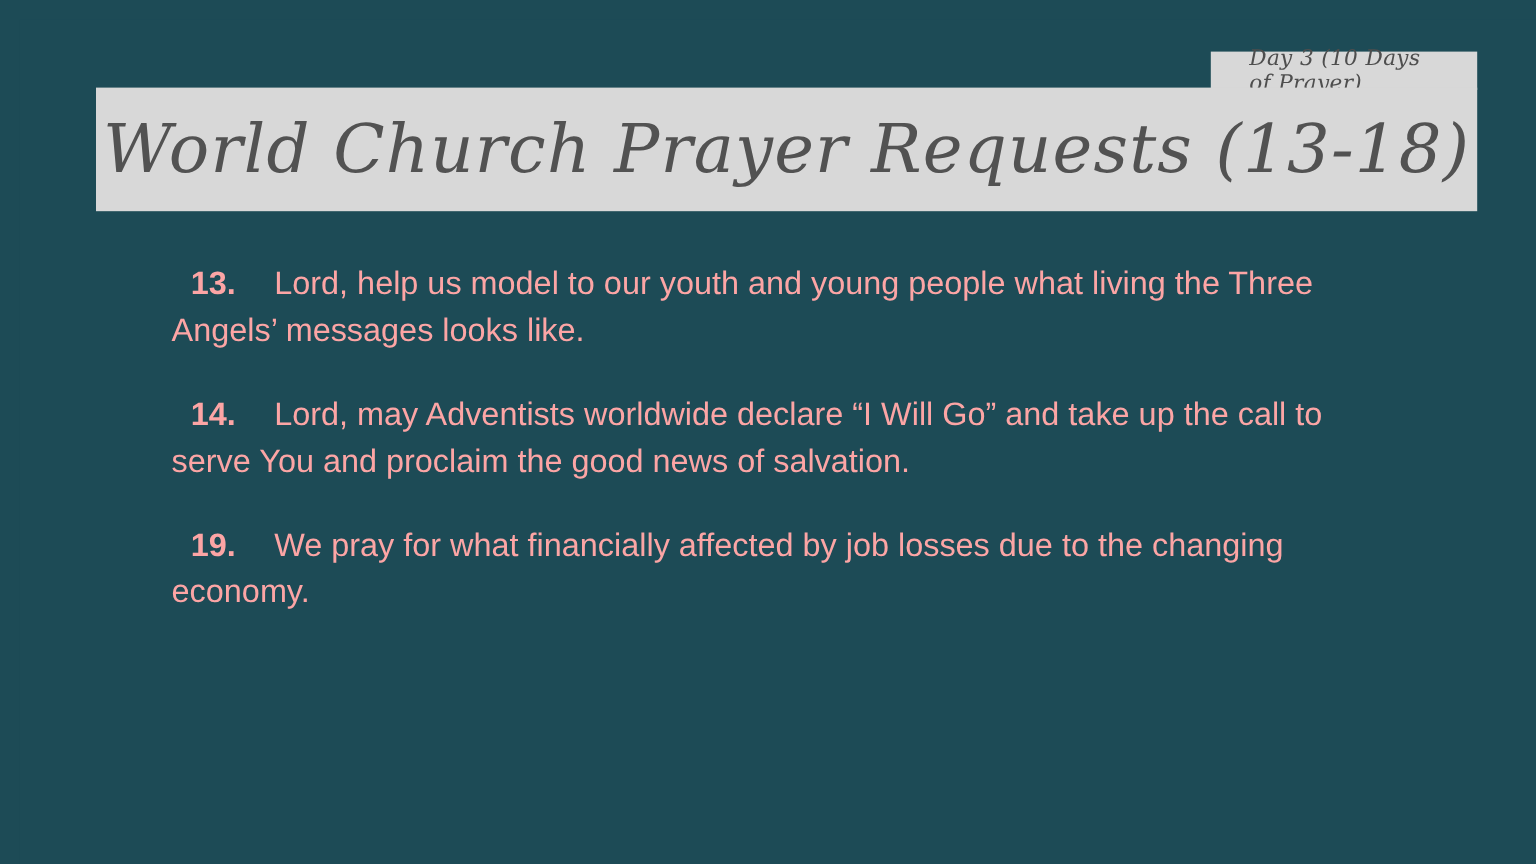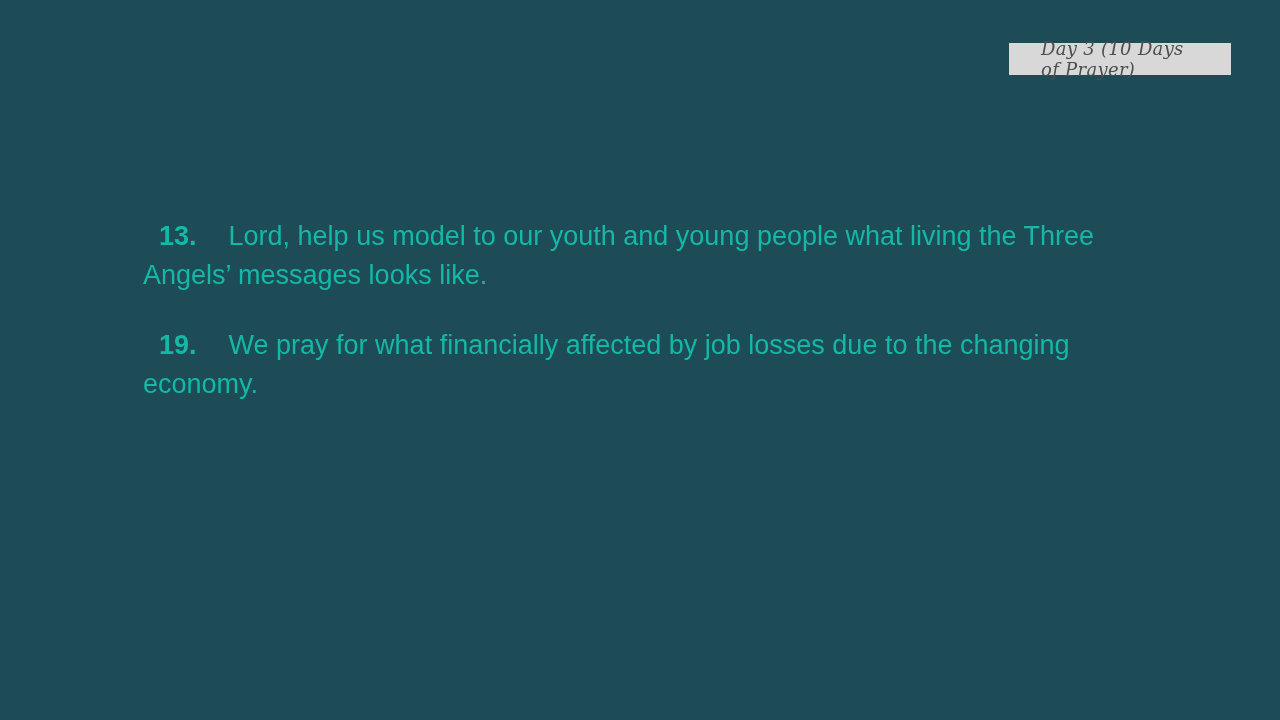--- a/index.html
+++ b/index.html
@@ -63,37 +63,41 @@
     white-space: nowrap;
   }
 
   .request-list {
     position: absolute;
     left: 95px;
     top: 169px;
     width: 1072px;
     font-size: 27px;
     line-height: 38.5px;
-    color: #14b8a6;
+    color: #fca5a5;
   }
 
   .request-item { margin: 0; }
 
   .request-number {
     font-weight: bold;
   }
 </style>
 </head>
 <body>
 
 <div class="slide">
 
   <div class="badge">
     <span>Day 3 (10 Days of Prayer)</span>
   </div>
 
+  <div class="title-banner">
+    <h1>World Church Prayer Requests (13-18)</h1>
+  </div>
 
   <div class="request-list">
     <p class="request-item"><span class="request-number">13.</span><span>Lord, help us model to our youth and young people what living the Three Angels’ messages looks like.</span></p>
+    <p class="request-item"><span class="request-number">14.</span><span>Lord, may Adventists worldwide declare “I Will Go” and take up the call to serve You and proclaim the good news of salvation.</span></p>
     <p class="request-item"><span class="request-number">19.</span><span>We pray for what financially affected by job losses due to the changing economy.</span></p>
   </div>
 
 </div>
 
 </body></html>

